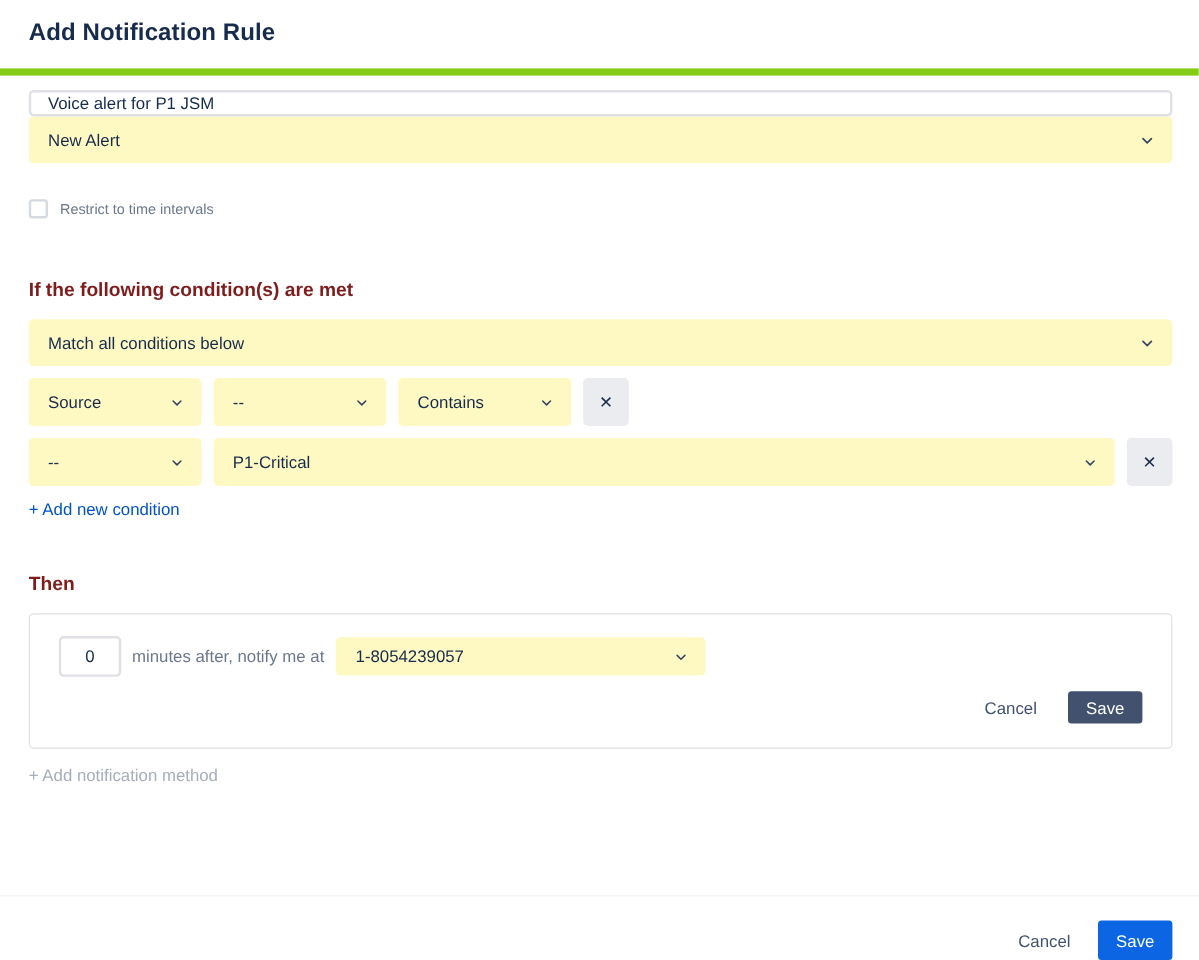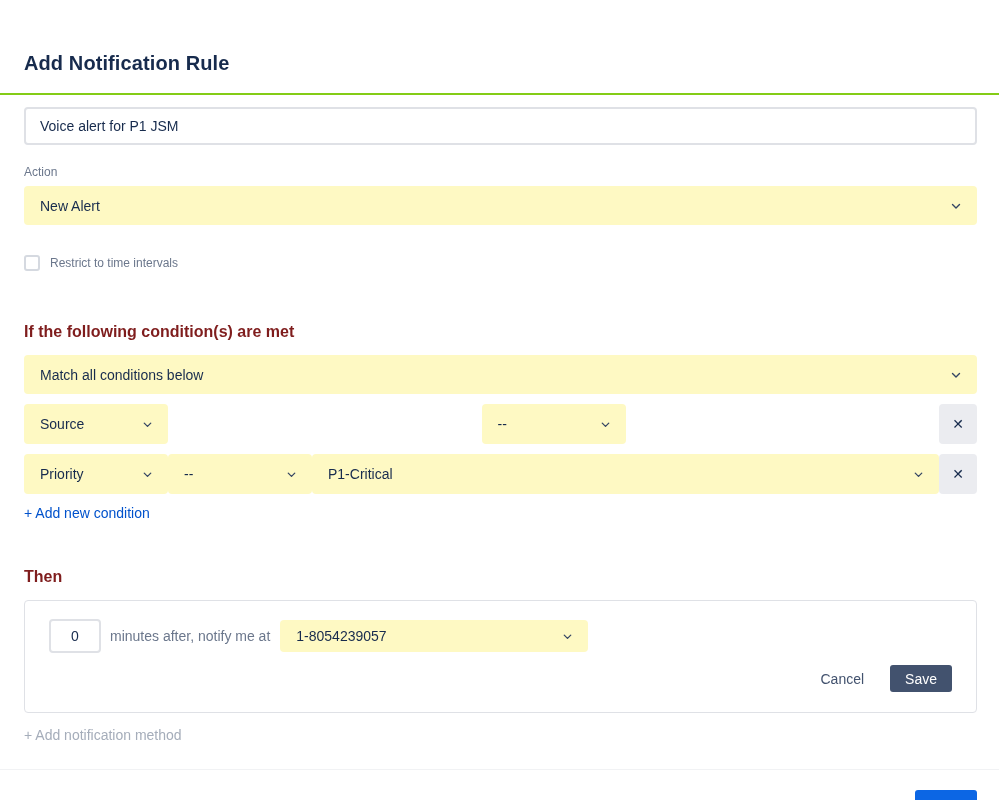--- a/index.html
+++ b/index.html
@@ -5,36 +5,36 @@
   * { box-sizing: border-box; margin: 0; padding: 0; }
   html, body { width: 999px; height: 800px; background: #fff; }
   body {
     font-family: "Liberation Sans", sans-serif;
     color: #172B4D;
     font-size: 14px;
   }
   .page { width: 999px; height: 800px; display: flex; flex-direction: column; }
 
   
-  .dlg-header { padding: 16px 24px 18px 24px; border-bottom: 2px solid #84cc16; margin-top: 36px; }
+  .dlg-header { padding: 16px 24px 18px 24px; border-bottom: 6px solid #84cc16; }
   .dlg-header h1 { font-size: 20px; font-weight: 700; color: #172B4D; letter-spacing: .1px; }
 
   .dlg-body { padding: 12px 22px 0 24px; flex: 1; }
 
   .field-label {
     display: block;
     font-size: 12px;
     color: #6B778C;
     margin-bottom: 7px;
   }
   .mt20 { margin-top: 20px; }
 
   .text-input {
     width: 100%;
-    height: 38px;
+    height: 22px;
     border: 2px solid #DFE1E6;
     border-radius: 4px;
     background: #fff;
     padding: 0 14px;
     font-size: 14px;
     color: #172B4D;
     font-family: "Liberation Sans", sans-serif;
     outline: none;
   }
 
@@ -72,21 +72,21 @@
   }
 
   .section-heading {
     font-size: 16px;
     font-weight: 700;
     color: #7f1d1d;
     margin-top: 52px;
     margin-bottom: 14px;
   }
 
-  .cond-row { display: flex; gap: 0; margin-top: 10px; height: 40px; justify-content: space-between; }
+  .cond-row { display: flex; gap: 10px; margin-top: 10px; height: 40px; }
   .cond-row .select { height: 40px; width: 144px; flex: none; }
   .cond-row .text-input { flex: 1; height: 40px; }
   .cond-row .select.value-select { flex: 1; width: auto; }
   .remove-btn {
     flex: none;
     width: 38px; height: 40px;
     background: #EBECF0;
     border: none;
     border-radius: 4px;
     color: #172B4D;
@@ -169,21 +169,20 @@
   <div class="dlg-header">
     <h1>Add Notification Rule</h1>
   </div>
 
   <div class="dlg-body">
 
     
     <input class="text-input" type="text" value="Voice alert for P1 JSM" style="">
 
     
-    <label class="field-label mt20">Action</label>
     <div class="select">
       <span>New Alert</span>
       <span class="chevron">
         <svg width="14" height="14" viewBox="0 0 24 24" fill="none">
             <path d="M6 9.5l6 6 6-6" stroke="#344563" stroke-width="2.4" stroke-linecap="round" stroke-linejoin="round"></path>
           </svg>
       </span>
     </div>
 
     
@@ -215,35 +214,35 @@
         </span>
       </div>
       <div class="select">
         <span>--</span>
         <span class="chevron">
           <svg width="13" height="13" viewBox="0 0 24 24" fill="none">
               <path d="M6 9.5l6 6 6-6" stroke="#344563" stroke-width="2.4" stroke-linecap="round" stroke-linejoin="round"></path>
             </svg>
         </span>
       </div>
+      <div class="select">
+        <span>Contains</span>
+        <span class="chevron">
+          <svg width="13" height="13" viewBox="0 0 24 24" fill="none">
+              <path d="M6 9.5l6 6 6-6" stroke="#344563" stroke-width="2.4" stroke-linecap="round" stroke-linejoin="round"></path>
+            </svg>
+        </span>
+      </div>
       <button class="remove-btn">
         <span>✕</span>
       </button>
     </div>
 
     
     <div class="cond-row">
-      <div class="select">
-        <span>Priority</span>
-        <span class="chevron">
-          <svg width="13" height="13" viewBox="0 0 24 24" fill="none">
-              <path d="M6 9.5l6 6 6-6" stroke="#344563" stroke-width="2.4" stroke-linecap="round" stroke-linejoin="round"></path>
-            </svg>
-        </span>
-      </div>
       <div class="select">
         <span>--</span>
         <span class="chevron">
           <svg width="13" height="13" viewBox="0 0 24 24" fill="none">
               <path d="M6 9.5l6 6 6-6" stroke="#344563" stroke-width="2.4" stroke-linecap="round" stroke-linejoin="round"></path>
             </svg>
         </span>
       </div>
       <div class="select value-select">
         <span>P1-Critical</span>

